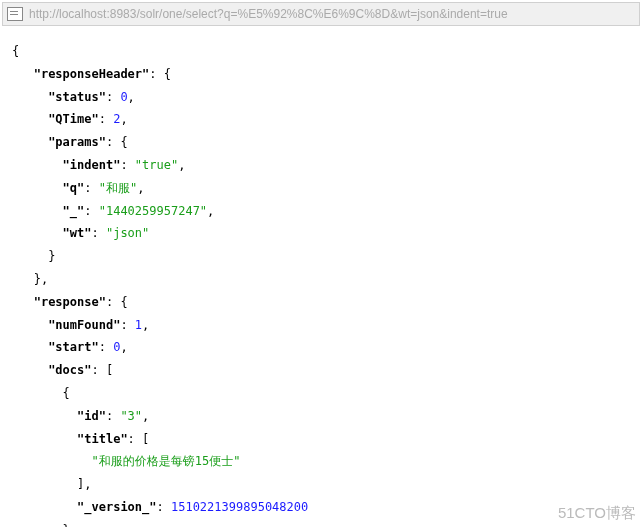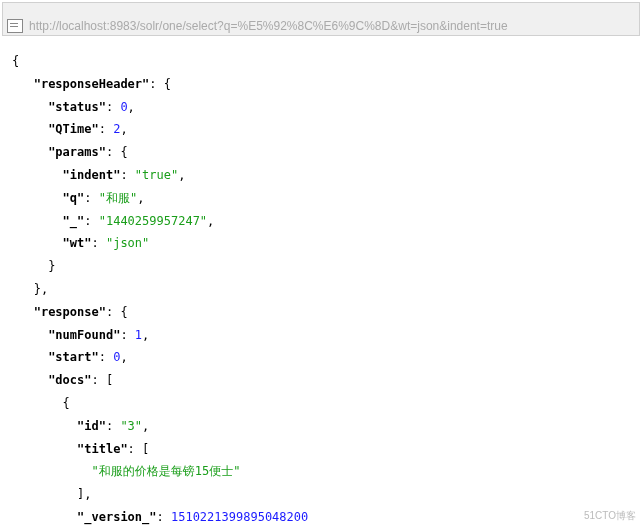--- a/index.html
+++ b/index.html
@@ -13,22 +13,22 @@
     background: #fff;
     position: relative;
     overflow: hidden;
   }
   .url-bar {
     background: #f0f0f0;
     border: 1px solid #d0d0d0;
     height: 24px;
     margin: 2px 2px 8px 2px;
     display: flex;
-    align-items: flex-start;
-    padding: 16px 4px;
+    align-items: center;
+    padding: 0 4px;
   }
   .url-icon {
     width: 16px;
     height: 14px;
     border: 1px solid #888;
     background: #fff;
     margin-right: 6px;
     position: relative;
     flex-shrink: 0;
   }
@@ -56,21 +56,21 @@
     line-height: 1.9;
   }
   .json-view div { white-space: pre; }
   .k   { color: #000; font-weight: bold; }
   .num { color: #1a1aff; }
   .str { color: #1a9e1a; }
   .watermark {
     position: absolute;
     right: 6px;
     bottom: 4px;
-    font-size: 10px;
+    font-size: 15px;
     color: #bbb;
     font-family: Arial, sans-serif;
   }
 </style>
 </head>
 <body>
 
 <div class="url-bar">
   <span class="url-icon"></span>
   <span class="url-text">http://localhost:8983/solr/one/select?q=%E5%92%8C%E6%9C%8D&amp;wt=json&amp;indent=true</span>

